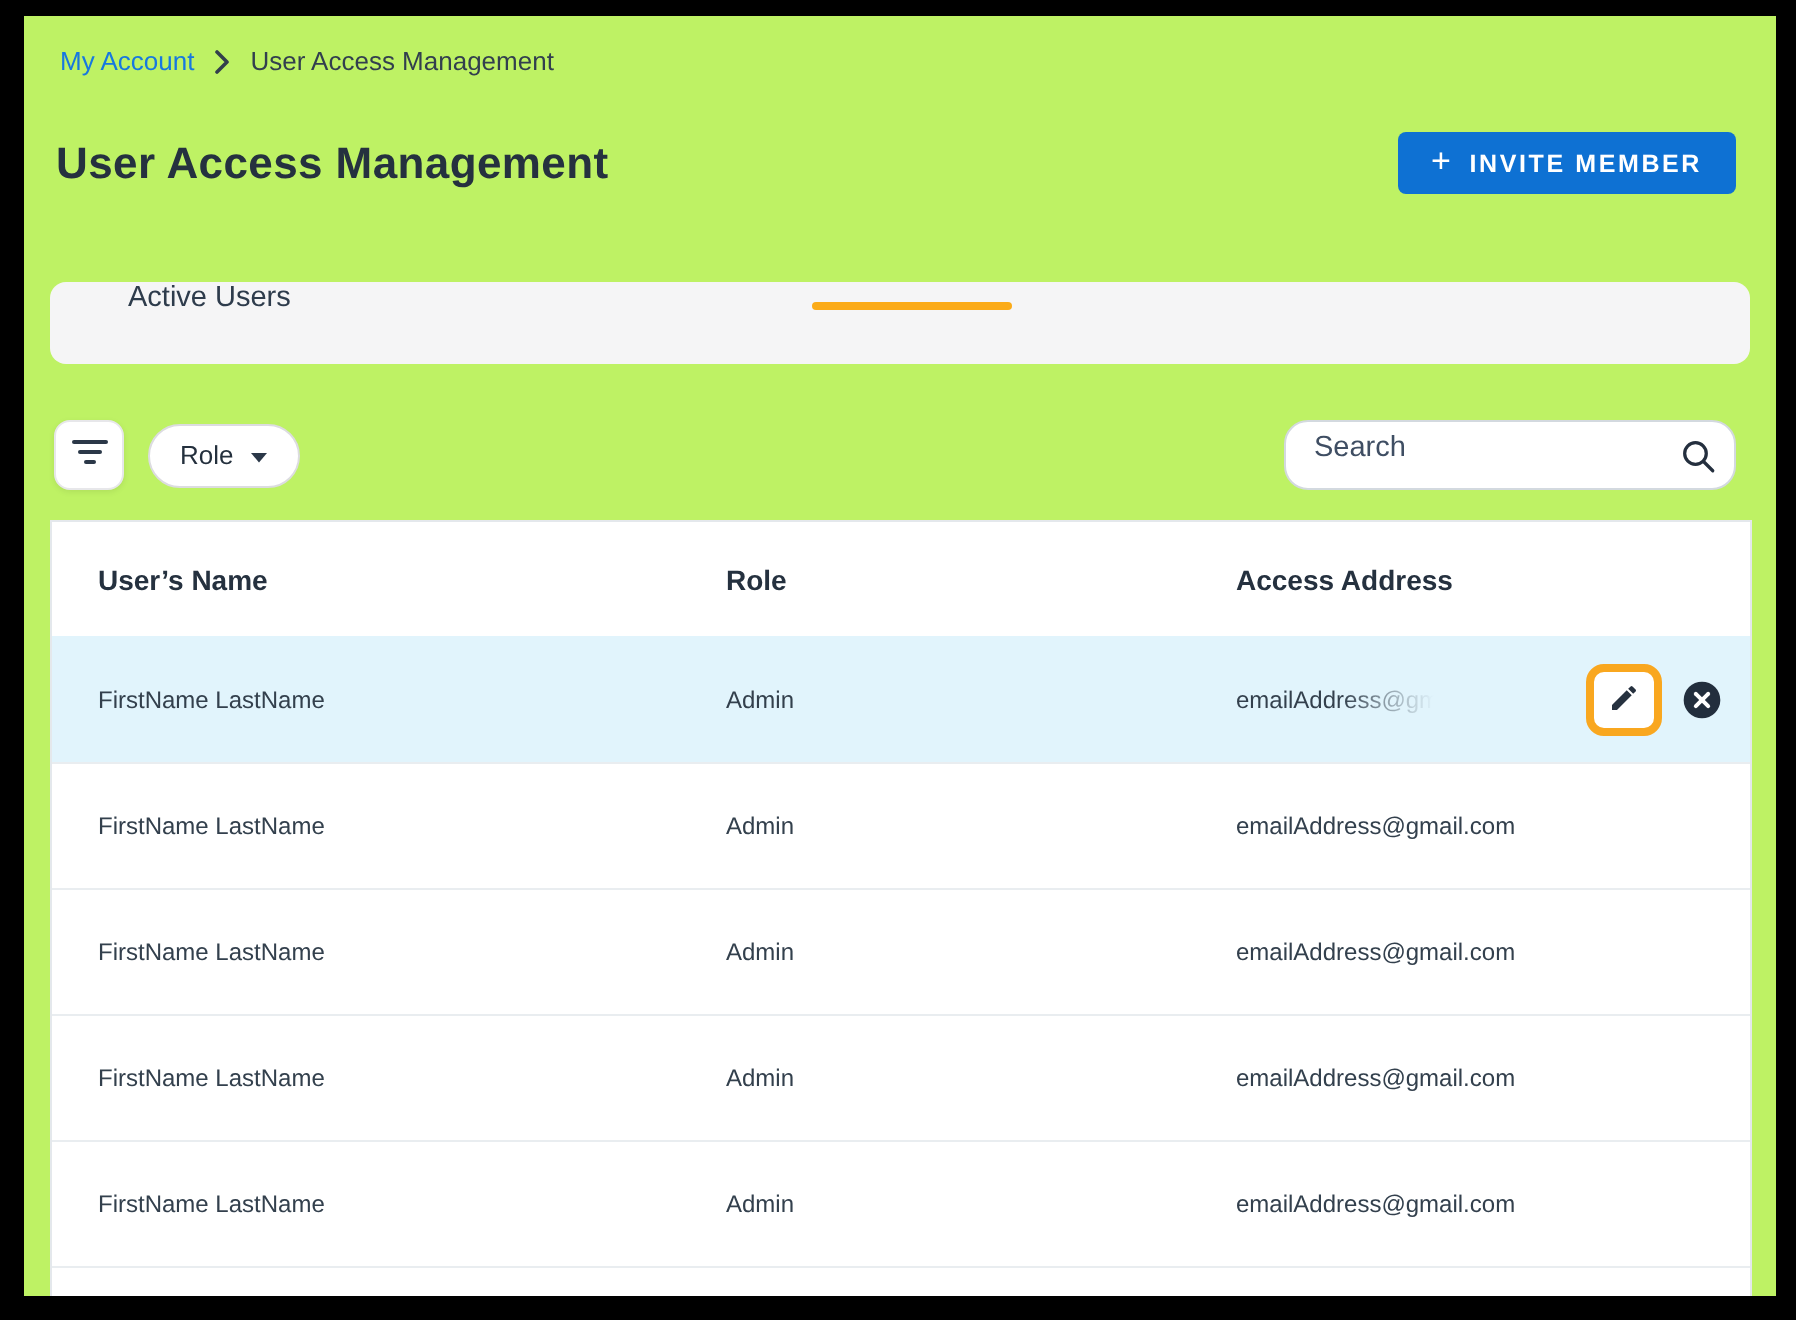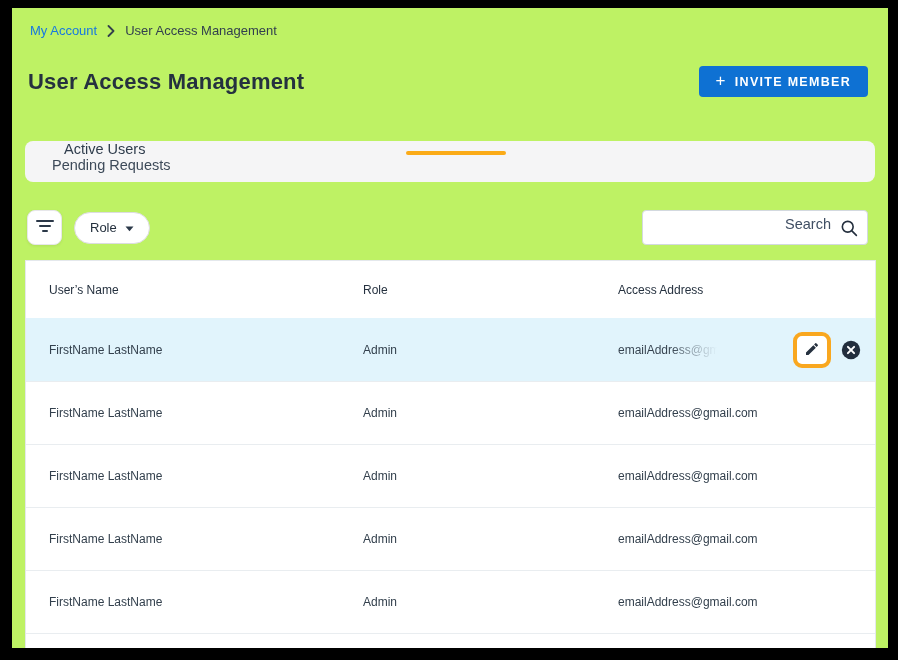--- a/index.html
+++ b/index.html
@@ -31,29 +31,29 @@
     background:var(--accent-orange,#fbab18); border-radius:2px; }
 
   
   .controls{ display:flex; align-items:center; margin:28px 20px 0 15px; }
   .filter-btn{ width:35px; height:35px; background:#fff; border:1px solid #e7e7ea; border-radius:8px;
     box-shadow:0 1px 3px rgba(0,0,0,.08); display:flex; align-items:center; justify-content:center; cursor:pointer; }
   .role-pill{ display:flex; align-items:center; gap:8px; height:32px; margin-left:12px; padding:0 15px;
     background:#fff; border:1px solid #dcdce0; border-radius:16px; font-family:inherit; font-size:13px; color:#24303d; cursor:pointer; }
   .spacer{ flex:1; }
   .search-box{ position:relative; width:226px; height:35px; }
-  .search-input{ width:100%; height:100%; border:1px solid #d3d9df; border-radius:4px; padding:0 36px 7px 14px;
-    font-family:inherit; font-size:14.5px; color:#2c3a4b; outline:none;text-align:right; }
+  .search-input{ width:100%; height:100%; border:1px solid #d3d9df; border-radius:12px; padding:0 36px 7px 14px;
+    font-family:inherit; font-size:14.5px; color:#2c3a4b; outline:none; }
   .search-input::placeholder{ color:#3f4e63; opacity:1; }
   .search-icn{ position:absolute; right:10px; top:50%; transform:translateY(-50%); display:flex; }
 
   
   .utable{ margin:15px 12px 0 13px; border:1px solid #e4e8ec; background:#fff; }
   .thead,.trow{ display:grid; grid-template-columns:337px 255px 1fr; align-items:center; }
-  .thead{ height:57px; font-size:12px; font-weight:normal; color:var(--text-dark,#25313f); }
+  .thead{ height:57px; font-size:14px; font-weight:bold; color:var(--text-dark,#25313f); }
   .trow{ position:relative; height:63px; font-size:12px; color:#33404d; border-top:1px solid #e9edf0; cursor:pointer; }
   .trow.partial{ height:40px; }
   .cell{ overflow:hidden; white-space:nowrap; }
   .thead > .cell:first-child, .trow > .cell:first-child{ padding-left:23px; }
   .trow.highlighted{ background:var(--highlight-row,#e1f4fc); border-top-color:transparent; }
   .trow.highlighted .cell-email span{ display:inline-block; max-width:158px; }
   .email-fade{
     background:linear-gradient(90deg,#33404d 0%,#33404d 52%,rgba(51,64,77,.45) 74%,rgba(51,64,77,0) 97%);
     -webkit-background-clip:text; background-clip:text; color:transparent;text-decoration:underline;
   }
@@ -85,23 +85,20 @@
       <button class="invite-btn">
         <span class="invite-plus">+</span>
         <span>INVITE MEMBER</span>
       </button>
     </div>
 
     <div class="tabbar">
       <div class="tab active">
         <span>Active Users</span>
         <span class="tab-underline"></span>
-      </div>
-      <div class="tab">
-        <span>Pending Requests</span>
       </div>
     </div>
 
     <div class="controls">
       <button class="filter-btn">
         <span>
           <svg width="18" height="14" viewBox="0 0 18 14">
             <line x1="1" y1="2" x2="17" y2="2" stroke="#2b3848" stroke-width="2" stroke-linecap="round"></line>
             <line x1="4" y1="7" x2="14" y2="7" stroke="#2b3848" stroke-width="2" stroke-linecap="round"></line>
             <line x1="7" y1="12" x2="11" y2="12" stroke="#2b3848" stroke-width="2" stroke-linecap="round"></line>

